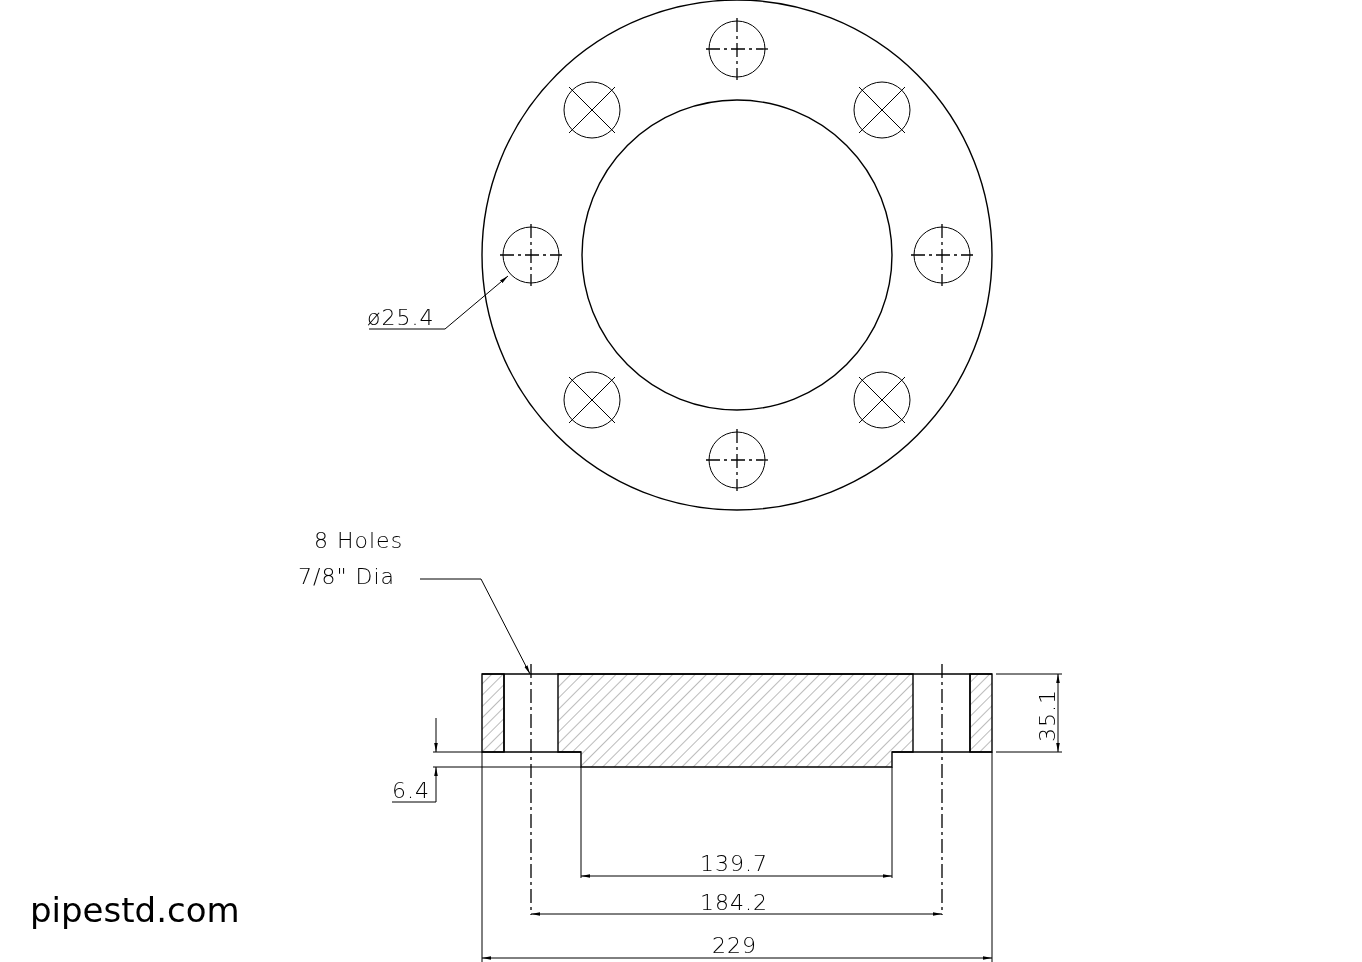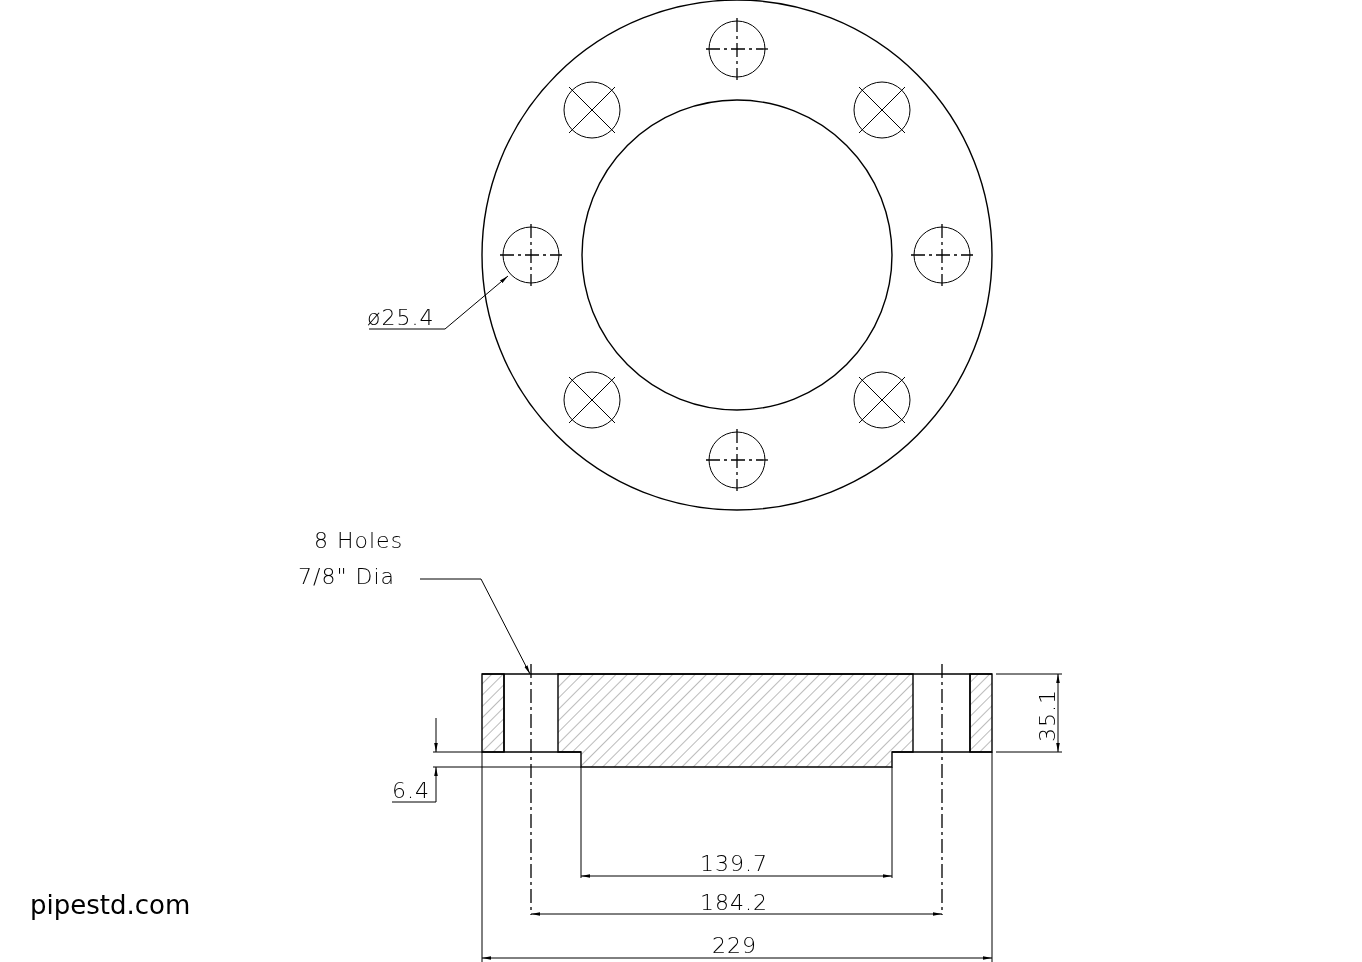--- a/index.html
+++ b/index.html
@@ -1,19 +1,19 @@
 <!DOCTYPE html>
 <html><head>
 <meta charset="utf-8">
 <style>
   html, body { margin: 0; padding: 0; background: #ffffff; }
   body { width: 1362px; height: 962px; position: relative; overflow: hidden; }
   #drawing { position: absolute; left: 0; top: 0; }
   .cad-text { font-family: "DejaVu Sans", sans-serif; font-size: 22px; fill: #000; letter-spacing: 1px; font-weight: 200; }
-  .watermark { position: absolute; left: 30px; top: 890px; font-family: "DejaVu Sans", sans-serif; font-size: 26px; color: #000; }
+  .watermark { position: absolute; left: 30px; top: 890px; font-family: "DejaVu Sans", sans-serif; font-size: 34px; color: #000; }
   .ln { stroke: #000; stroke-width: 1.4; fill: none; }
   .thin { stroke: #000; stroke-width: 1; fill: none; }
   .center { stroke: #000; stroke-width: 1.3; fill: none; stroke-dasharray: 14 4 3 4; }
   .hatch { fill: url(#hatchPat); stroke: #000; stroke-width: 1.4; }
 </style>
 </head>
 <body>
 
 <svg id="drawing" width="1362" height="962" viewBox="0 0 1362 962" xmlns="http://www.w3.org/2000/svg">
   <defs>

